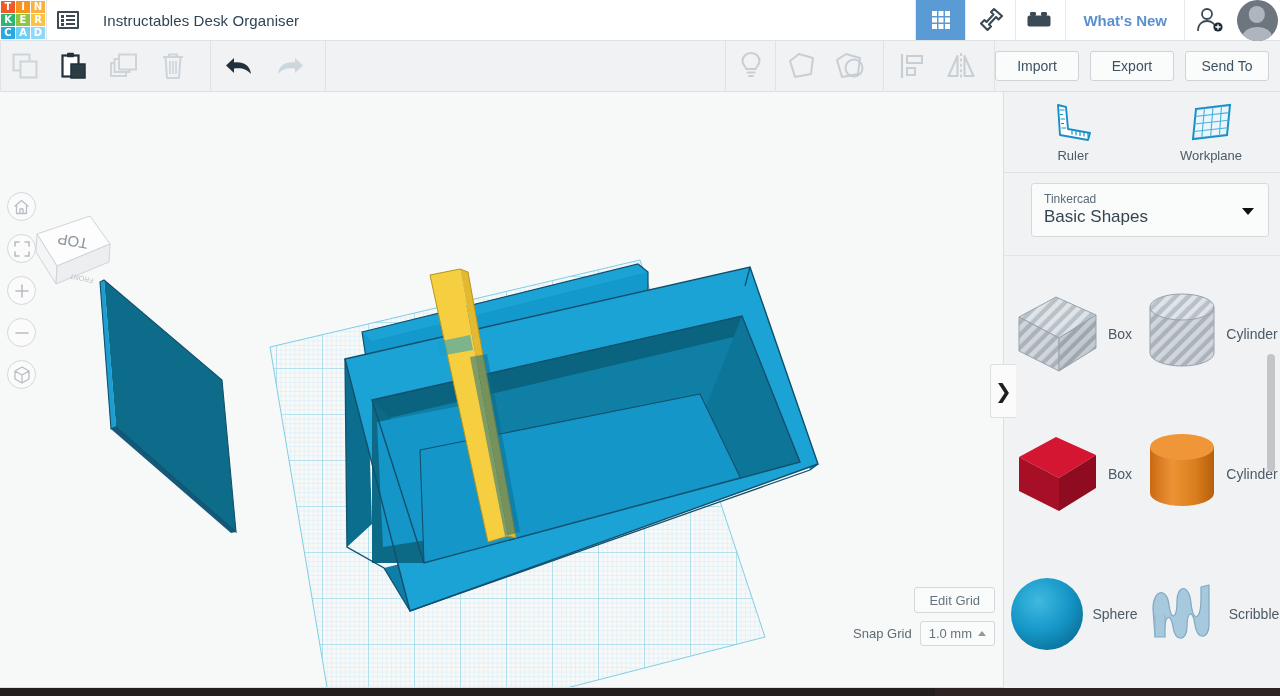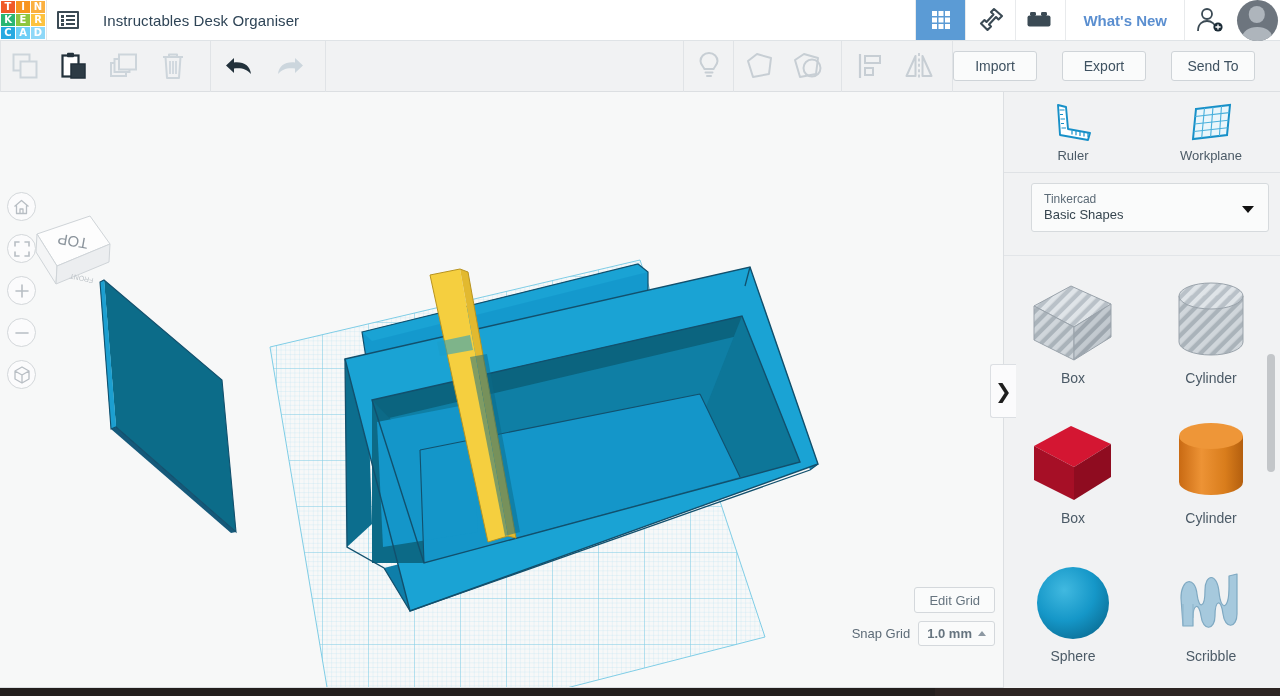--- a/index.html
+++ b/index.html
@@ -81,21 +81,21 @@
     display: flex; align-items: center;
   }
   .tb-sep { width: 1px; height: 51px; background: #e0e3e6; }
   .tb-btn {
     width: 49px; height: 50px; display: flex; align-items: center; justify-content: center;
     cursor: pointer;
   }
   .tb-btn.dis { cursor: default; }
   .tb-spacer { flex: 1; }
   .tb-text-btn {
-    height: 30px; min-width: 84px; padding: 0 14px; margin-right: 25px;
+    height: 30px; min-width: 84px; padding: 0 14px; margin-right: 11px;
     background: #fafbfb; border: 1px solid #cfd4d8; border-radius: 3px;
     color: #3f5261; font-size: 14px; display: flex; align-items: center;
     justify-content: center; cursor: pointer;
   }
   .tb-text-btn:first-of-type { margin-left: 13px; }
 
   
   .canvas {
     position: absolute; top: 92px; left: 0; width: 1003px; height: 596px;
     background: #f7f8f8; overflow: hidden;
@@ -117,21 +117,21 @@
     height: 26px; padding: 0 14px; background: #fafbfb;
     border: 1px solid #d4d8dc; border-radius: 3px;
     color: #66747f; font-size: 13px; cursor: pointer; margin-bottom: 8px;
   }
   .snap-row { display: flex; align-items: center; justify-content: space-between; gap: 8px; }
   .snap-label { color: #5d6b77; font-size: 13px; }
   .snap-select {
     height: 25px; padding: 0 8px; background: #fafbfb;
     border: 1px solid #d4d8dc; border-radius: 3px;
     color: #66747f; font-size: 13px; display: flex; align-items: center;
-    gap: 6px; cursor: pointer; font-weight: bold;
+    gap: 6px; cursor: pointer;
   }
   .caret-up { width:0;height:0;border-left:4px solid transparent;border-right:4px solid transparent;border-bottom:5px solid #8c98a2; }
 
   
   .panel-toggle {
     position: absolute; left: 990px; top: 364px; width: 26px; height: 54px;
     background: #fbfbfc; border: 1px solid #dcdfe3; border-right: none;
     border-radius: 3px 0 0 3px;
     display: flex; align-items: center; justify-content: center;
     font-size: 20px; color: #1e1e1e; cursor: pointer; z-index: 5;
@@ -148,32 +148,32 @@
     flex: 1; display: flex; flex-direction: column; align-items: center;
     justify-content: center; gap: 6px; cursor: pointer;
   }
   .rp-tool-label { font-size: 13px; color: #4b5a66; }
   .rp-select-wrap { padding: 10px 11px 10px 11px; }
   .rp-select {
     background: #fafbfb; border: 1px solid #d6dadd; border-radius: 3px;
     padding: 8px 12px 9px 12px; position: relative; cursor: pointer; margin-left: 16px;
   }
   .rp-select-sub { font-size: 12px; color: #5c6b77; margin-bottom: 1px; }
-  .rp-select-main { font-size: 13px; color: #36454f; }
+  .rp-select-main { font-size: 17px; color: #36454f; }
   .rp-caret {
     position: absolute; right: 14px; top: 50%; margin-top: -2px;
     width:0;height:0;border-left:6px solid transparent;border-right:6px solid transparent;border-top:7px solid #111;
   }
   .rp-shapes {
     position: absolute; top: 163px; left: 0; right: 0; bottom: 0;
     border-top: 1px solid #e2e5e8; overflow: hidden;
   }
   .shape-grid { display: grid; grid-template-columns: 1fr 1fr; padding-top: 8px; }
   .shape-cell {
-    height: 140px; display: flex; flex-direction: column;
+    height: 140px; display: flex; flex-direction: row;
     align-items: center; justify-content: center; gap: 6px; cursor: pointer;
   }
   .shape-label { font-size: 14px; color: #4b5a66; }
   .scrollbar {
     position: absolute; right: 5px; top: 98px; width: 8px; height: 118px;
     background: #c3c6c9; border-radius: 4px;
   }
 
   
   .bottom-strip {

